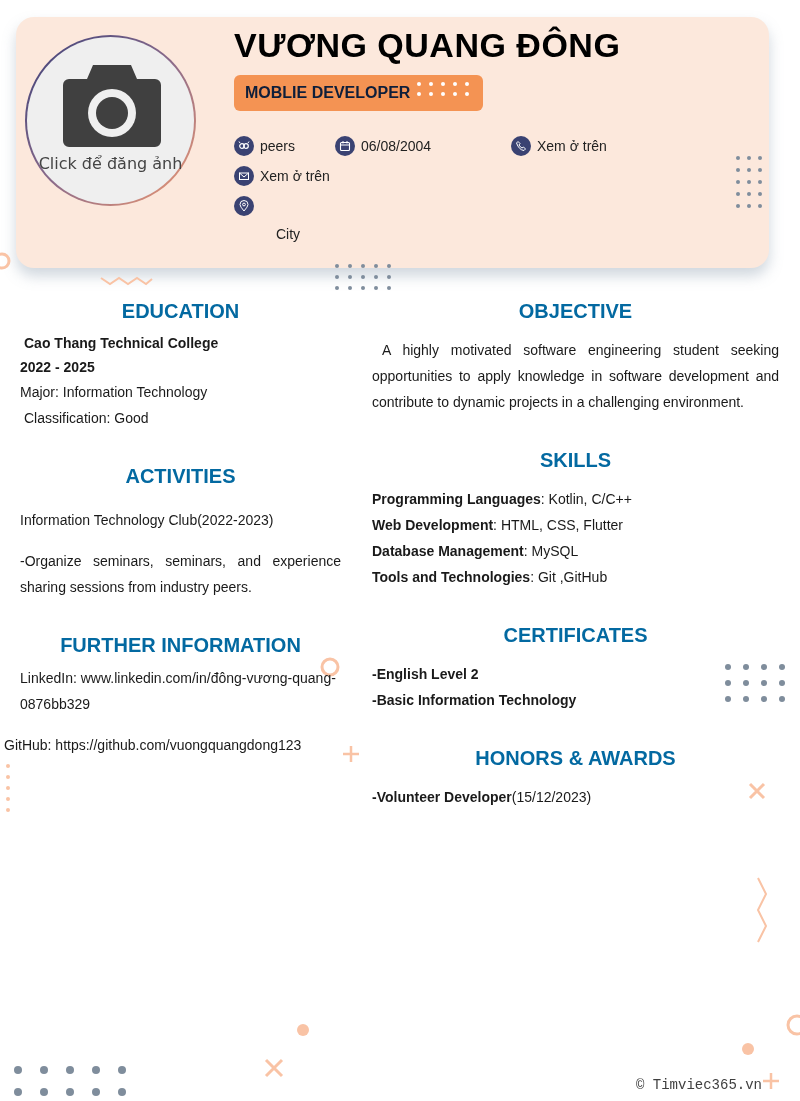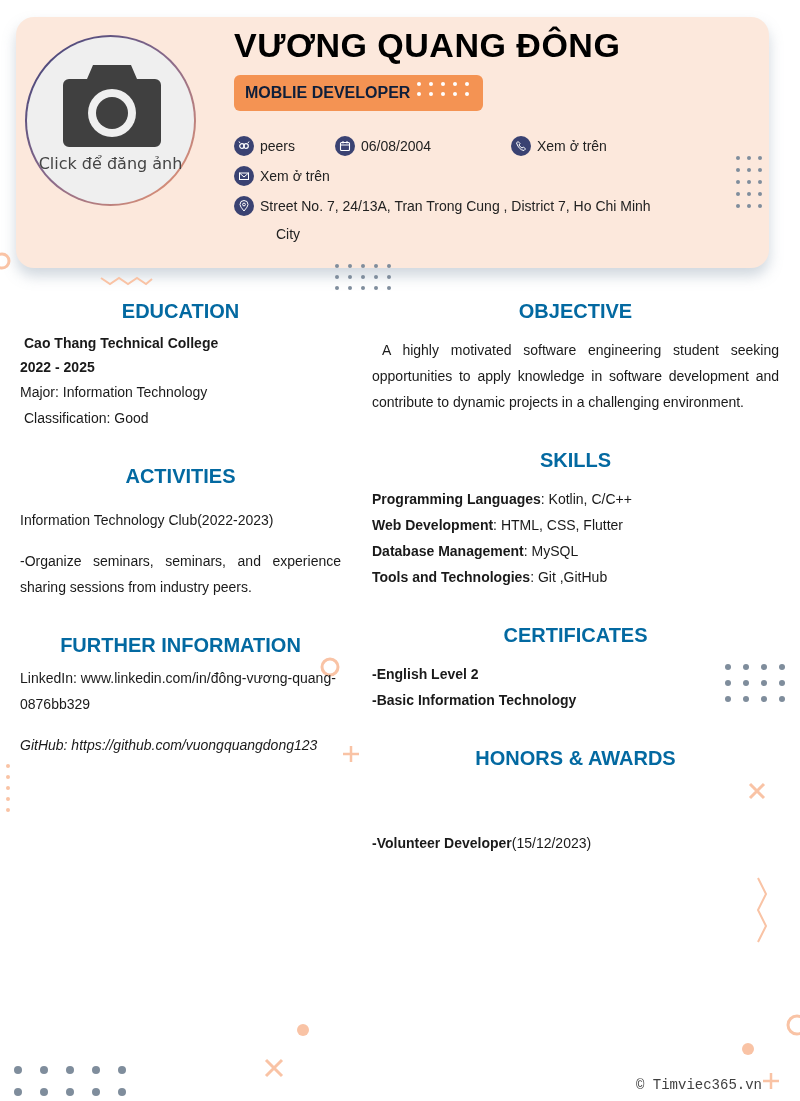--- a/index.html
+++ b/index.html
@@ -136,21 +136,20 @@
   </span>
   <span>Xem ở trên</span>
 </div>
 <div class="info-row" style="left:234px; top:196px;">
   <span class="info-icon">
     <svg viewBox="0 0 12 12">
         <path d="M6 11 Q2 6.5 2 4.5 A4 4 0 0 1 10 4.5 Q10 6.5 6 11 Z" fill="none" stroke="#fff" stroke-width="1"></path>
         <circle cx="6" cy="4.5" r="1.4" fill="none" stroke="#fff" stroke-width="1"></circle>
       </svg>
   </span>
-  <span>Street No. 7, 24/13A, Tran Trong Cung , District 7, Ho Chi Minh</span>
 </div>
 <div class="info-row" style="left:276px; top:226px;">
   <span>City</span>
 </div>
 
 <div class="dot-grid" style="left:736px; top:156px; grid-template-columns:repeat(3,4px); column-gap:7px; row-gap:8px;">
   <span style="width:4px;height:4px"></span>
     <span style="width:4px;height:4px"></span>
     <span style="width:4px;height:4px"></span>
   <span style="width:4px;height:4px"></span>
@@ -256,31 +255,31 @@
 <div class="text bold" style="left:20px; top:354px;">2022 - 2025</div>
 <div class="text" style="left:20px; top:379px;">Major: Information  Technology</div>
 <div class="text" style="left:24px; top:405px;">Classification: Good</div>
 
 <div class="section-title" style="left:20px; top:465px; width:321px;">ACTIVITIES</div>
 <div class="text" style="left:20px; top:490px;margin-top:17px;">Information Technology Club(2022-2023)</div>
 <div class="text justify" style="left:20px; top:548px; width:321px;">-Organize seminars, seminars, and experience sharing sessions from industry peers.</div>
 
 <div class="section-title" style="left:20px; top:634px; width:321px;">FURTHER INFORMATION</div>
 <div class="text" style="left:20px; top:665px; width:322px; word-break:break-all;">LinkedIn:  www.linkedin.com/in/đông-vương-quang-0876bb329</div>
-<div class="text" style="left:20px; top:732px;font-style:italic;">GitHub: https://github.com/vuongquangdong123</div>
+<div class="text" style="left:4px; top:732px;">GitHub: https://github.com/vuongquangdong123</div>
 
 <div class="section-title" style="left:372px; top:300px; width:407px;">OBJECTIVE</div>
 <div class="text justify" style="left:372px; top:337px; width:407px; text-indent:10px;">A highly motivated software engineering student seeking opportunities to apply knowledge in software development and contribute to dynamic projects in a challenging environment.</div>
 
 <div class="section-title" style="left:372px; top:449px; width:407px;">SKILLS</div>
 <div class="text" style="left:372px; top:486px;"><span class="bold">Programming Languages</span><span>: Kotlin, C/C++</span></div>
 <div class="text" style="left:372px; top:512px;"><span class="bold">Web Development</span><span>: HTML, CSS, Flutter</span></div>
 <div class="text" style="left:372px; top:538px;"><span class="bold">Database Management</span><span>: MySQL</span></div>
 <div class="text" style="left:372px; top:564px;"><span class="bold">Tools and Technologies</span><span>: Git ,GitHub</span></div>
 
 <div class="section-title" style="left:372px; top:624px; width:407px;">CERTIFICATES</div>
 <div class="text bold" style="left:372px; top:661px;">-English Level 2</div>
 <div class="text bold" style="left:372px; top:687px;">-Basic Information Technology</div>
 
 <div class="section-title" style="left:372px; top:747px; width:407px;">HONORS &amp; AWARDS</div>
-<div class="text" style="left:372px; top:784px;margin-top:46px;"><span class="bold">-Volunteer Developer</span><span>(15/12/2023)</span></div>
+<div class="text" style="left:372px; top:784px;"><span class="bold">-Volunteer Developer</span><span>(15/12/2023)</span></div>
 
 <div class="footer">© Timviec365.vn</div>
 
 </body></html>

